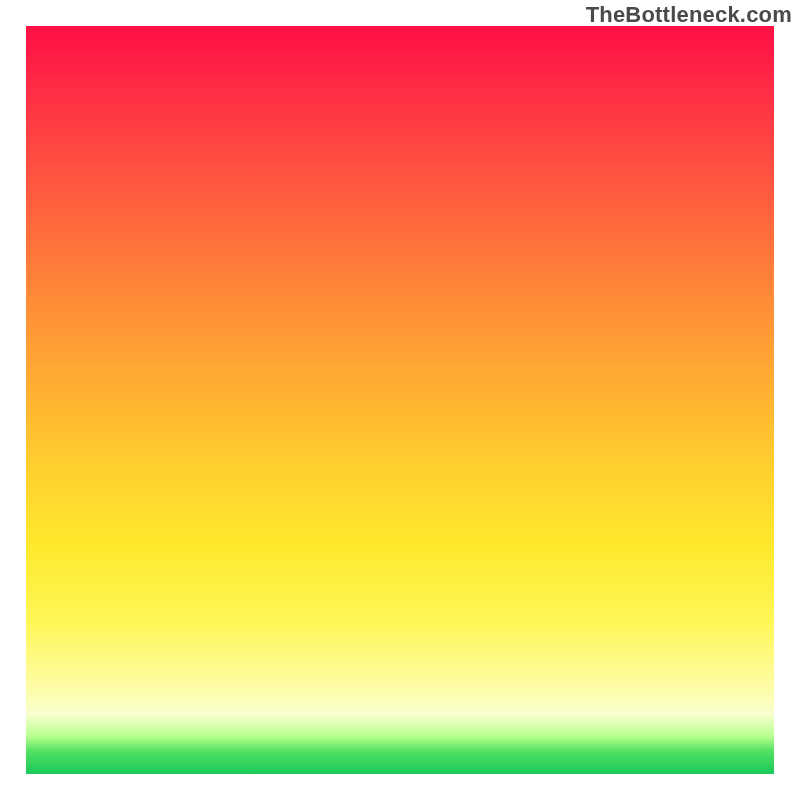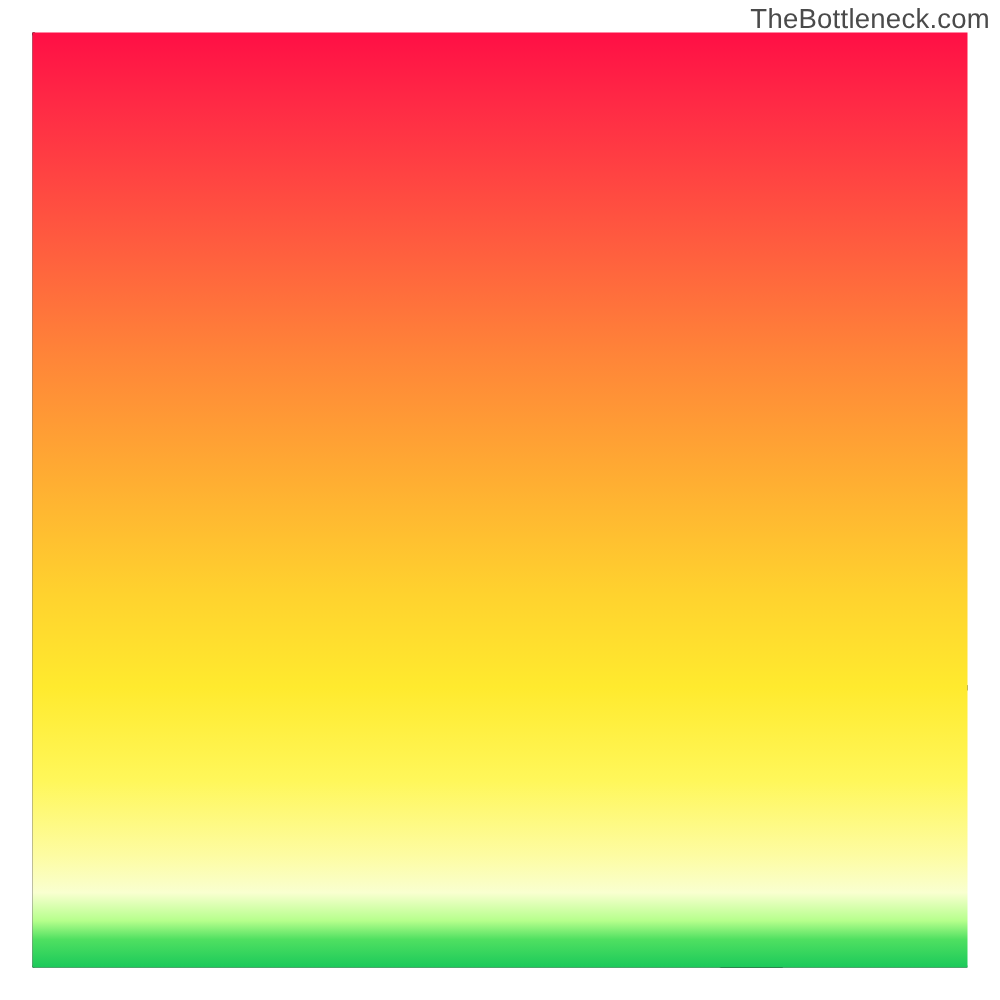--- a/index.html
+++ b/index.html
@@ -13,21 +13,21 @@
   .wrap {
     position: relative;
     width: 800px;
     height: 800px;
   }
   .watermark {
     position: absolute;
     top: 2px;
     right: 8px;
     font-size: 22px;
-    font-weight: 400;
+    font-weight: 700;
     color: #4a4a4a;
     letter-spacing: 0.2px;
   }
   .plot {
     position: absolute;
     left: 26px;
     top: 26px;
     width: 748px;
     height: 748px;
   }

